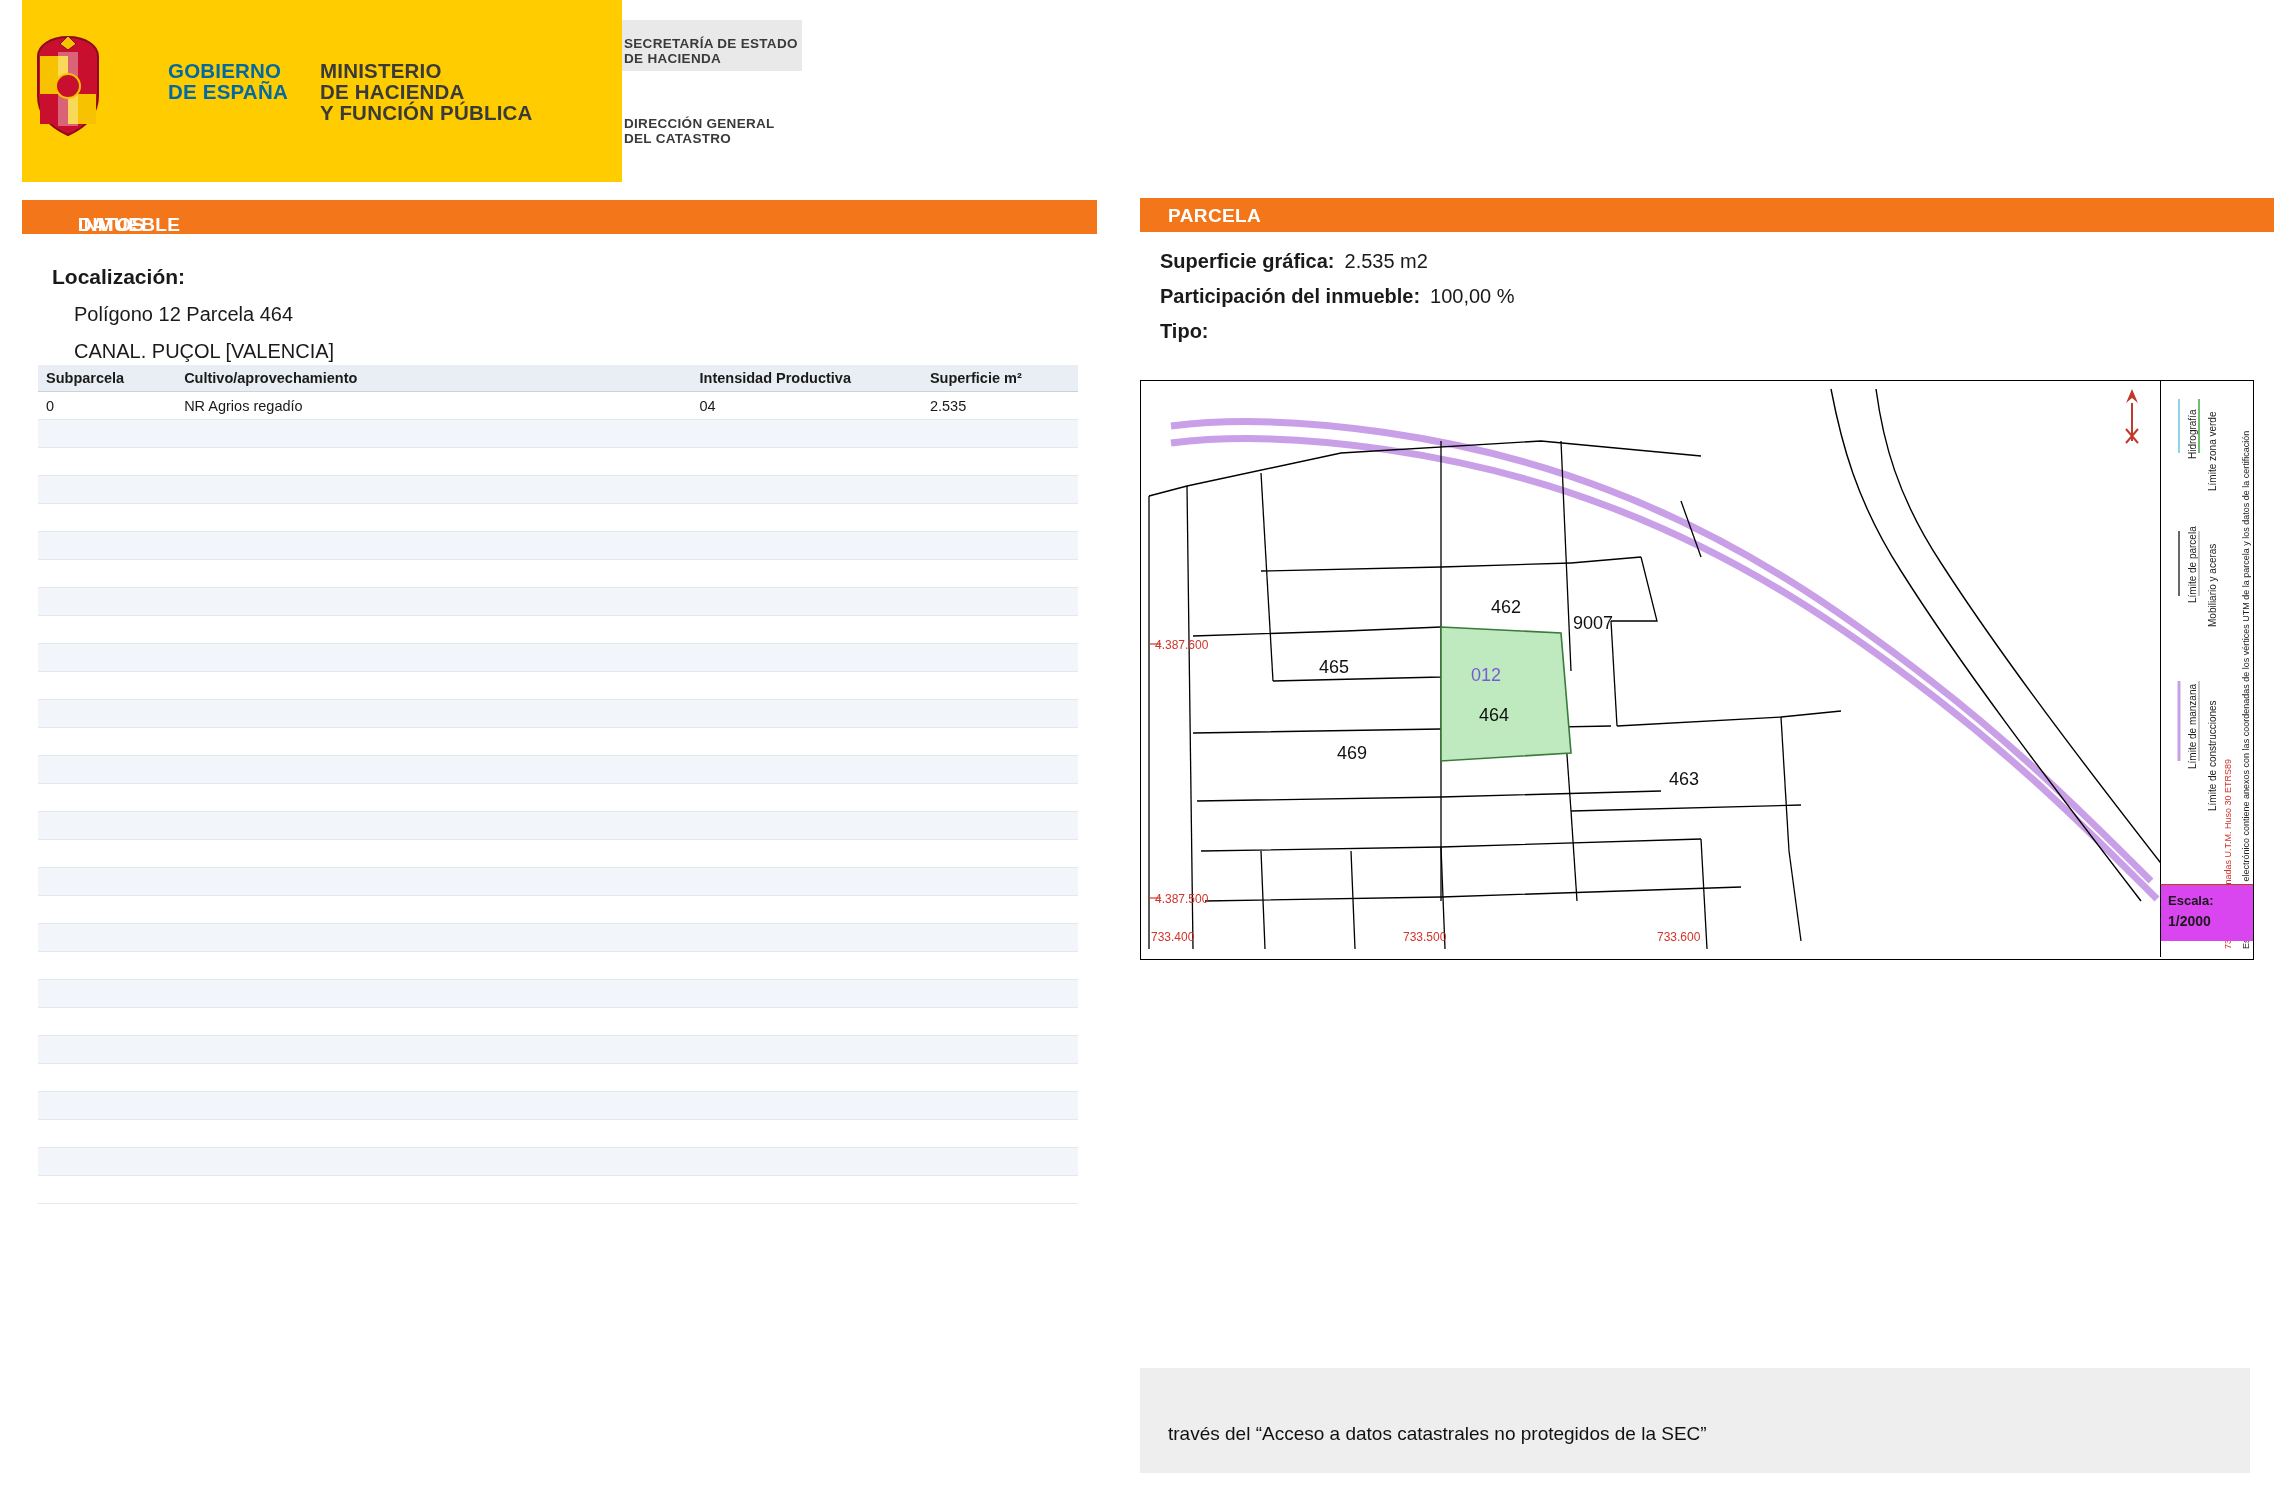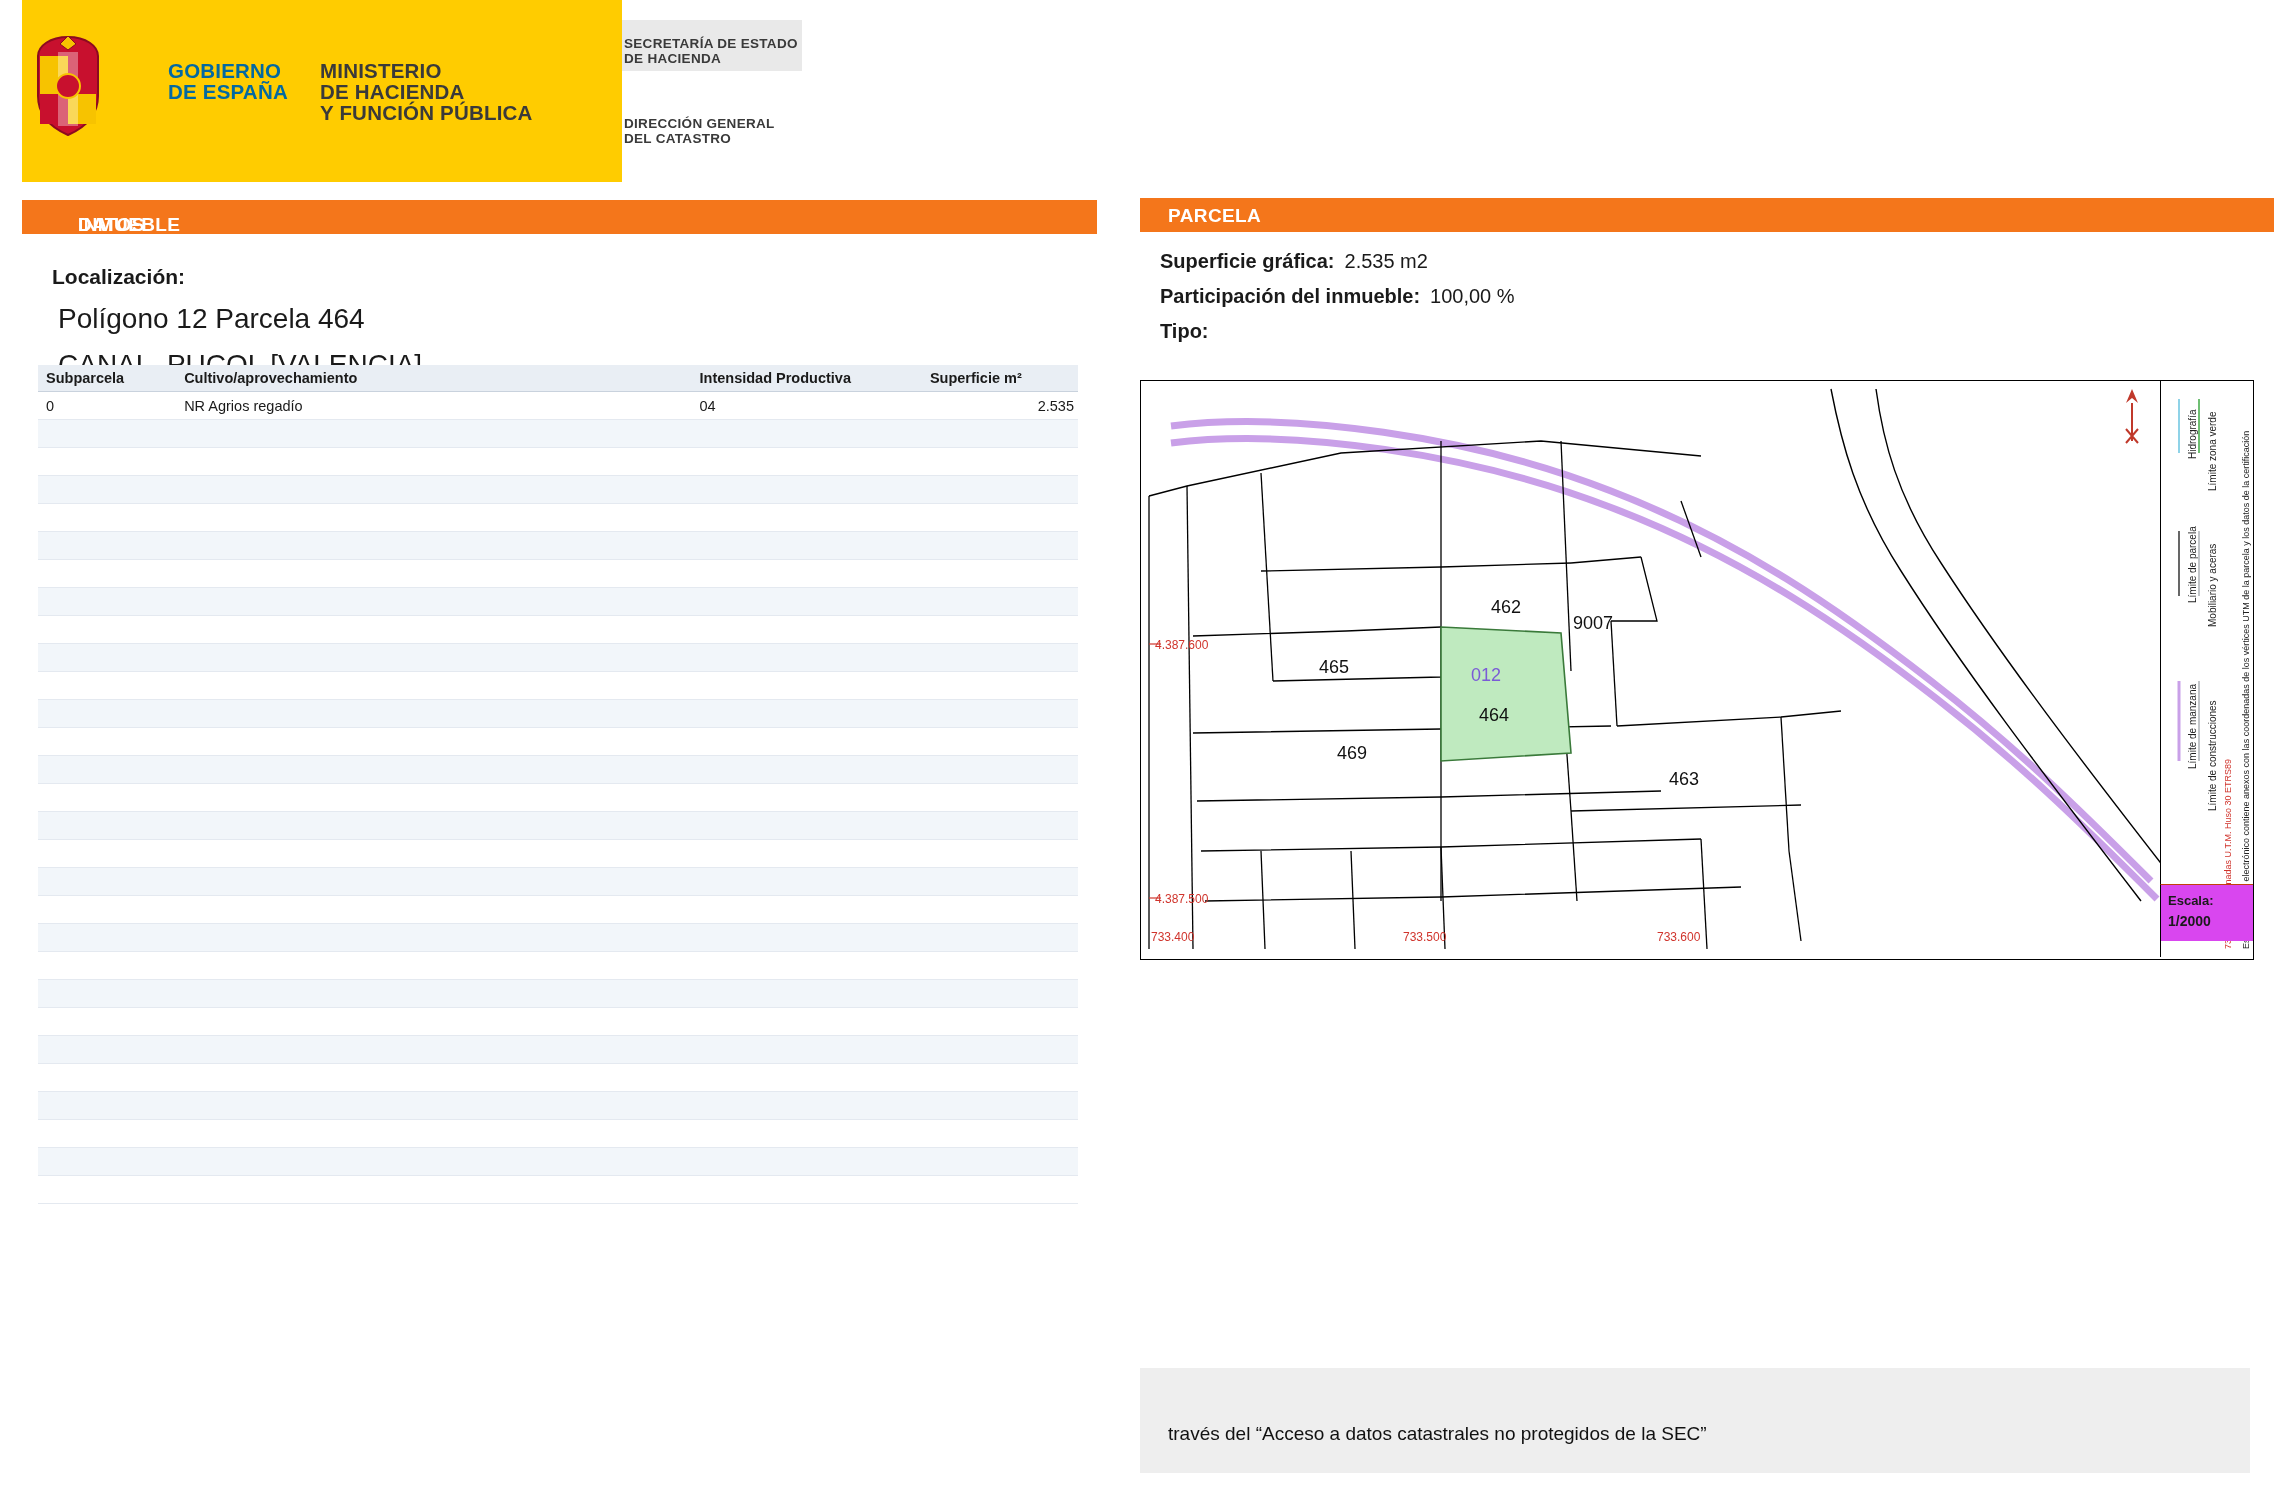--- a/index.html
+++ b/index.html
@@ -25,35 +25,35 @@
   .bar{position:absolute;height:34px;background:#F4761B;color:#fff;font-size:19px;font-weight:bold;letter-spacing:.4px;}
   .bar span{position:absolute;left:28px;top:7px;}
   .bar .hl{color:#ffffff;}
   .bar .dim{color:#ffffff;font-weight:bold;}
   #bar-left{left:22px;top:200px;width:1075px;}
   #bar-right{left:1140px;top:198px;width:1204px;}
 
   
   .left{position:absolute;left:22px;top:245px;width:1075px;}
   .left .loc-title{font-size:21px;font-weight:bold;margin:20px 0 0 30px;}
-  .left .loc-line{font-size:28px;margin:14px 0 0 36px;}
+  .left .loc-line{font-size:20px;margin:14px 0 0 52px;}
   .kv{font-size:20px;margin:14px 0 0 52px;}
   .kv b{font-weight:bold;}
   .kv .v{font-weight:normal;margin-left:8px;}
   .cultivo-title{font-size:22px;margin:30px 0 10px 52px;}
 
   table.cult{position:absolute;left:38px;top:365px;width:1040px;border-collapse:collapse;font-size:14.5px;}
   table.cult th{font-weight:bold;text-align:left;padding:5px 4px 5px 8px;background:#e9eef4;border-bottom:1px solid #c9d2dd;}
   table.cult td{padding:5px 4px 5px 8px;border-bottom:1px solid #e4e9f0;height:17px;}
   table.cult tr:nth-child(even) td{background:#f2f6fa;}
   table.cult tr:nth-child(odd) td{background:#ffffff;}
   .c-sub{width:130px;}
   .c-cul{width:530px;}
   .c-int{width:230px;}
-  .c-sup{width:150px;text-align:right;padding-right:14px;}
+  .c-sup{width:150px;text-align:left;padding-right:14px;}
   th.c-sup{text-align:right;}
 
   
   .right{position:absolute;left:1160px;top:250px;width:1100px;}
   .r-kv{font-size:20px;margin-bottom:12px;}
   .r-kv b{font-weight:bold;}
   .r-kv .v{font-weight:normal;margin-left:10px;}
 
   .mapbox{position:absolute;left:1140px;top:380px;width:1112px;height:578px;border:1px solid #000;background:#fff;overflow:hidden;}
   .mapsvg{position:absolute;left:0;top:0;}

